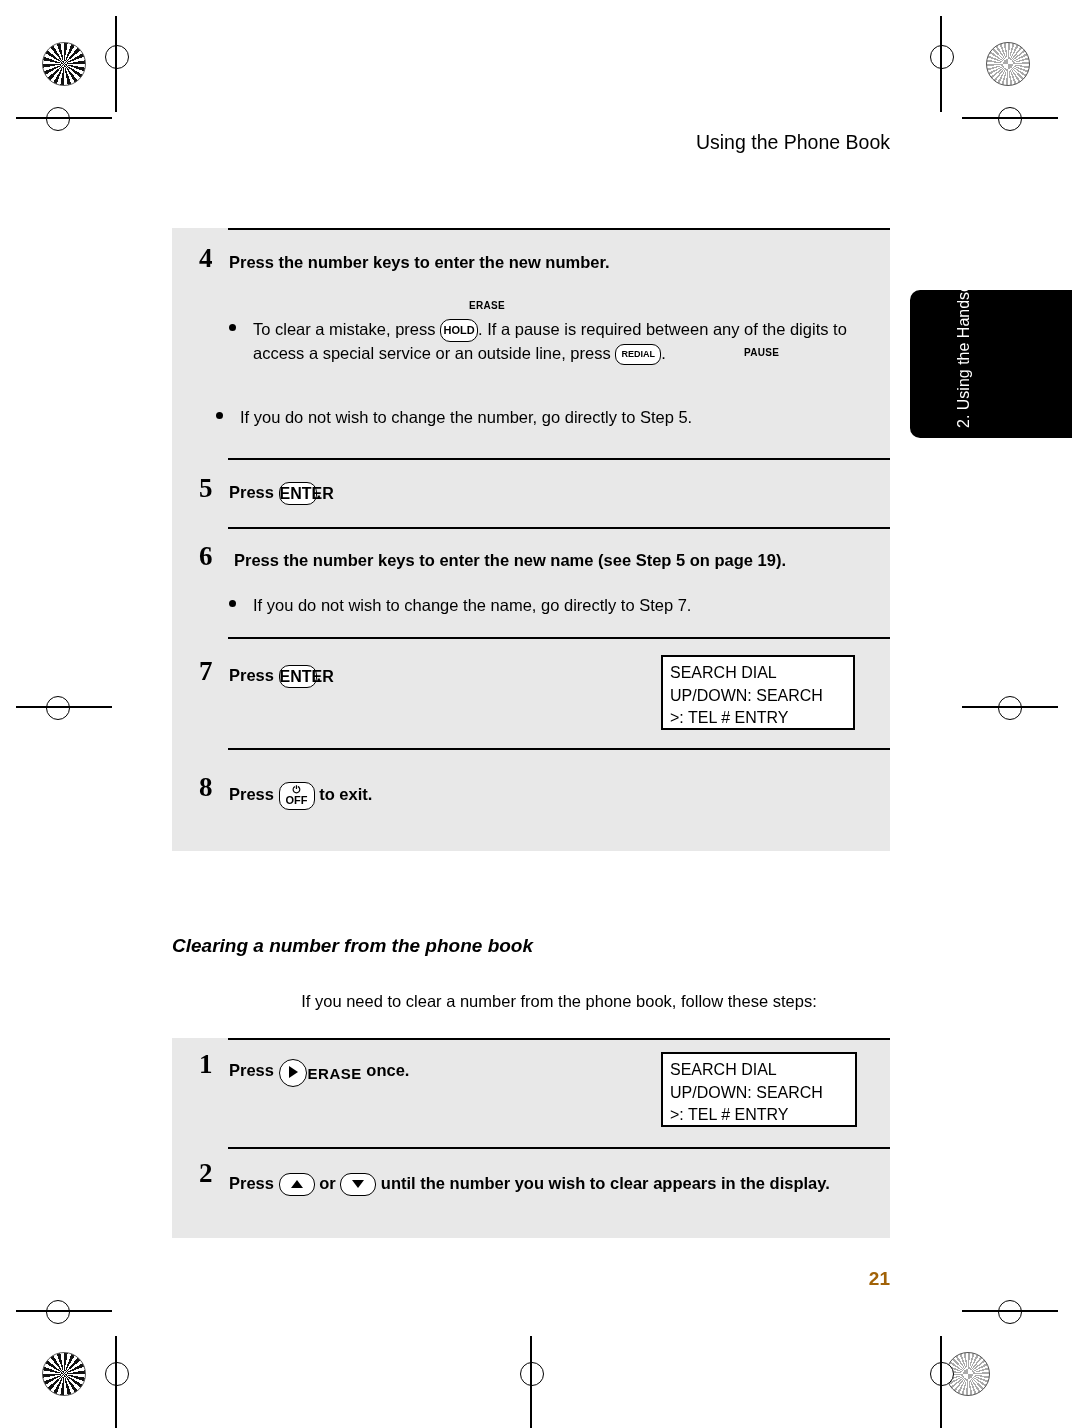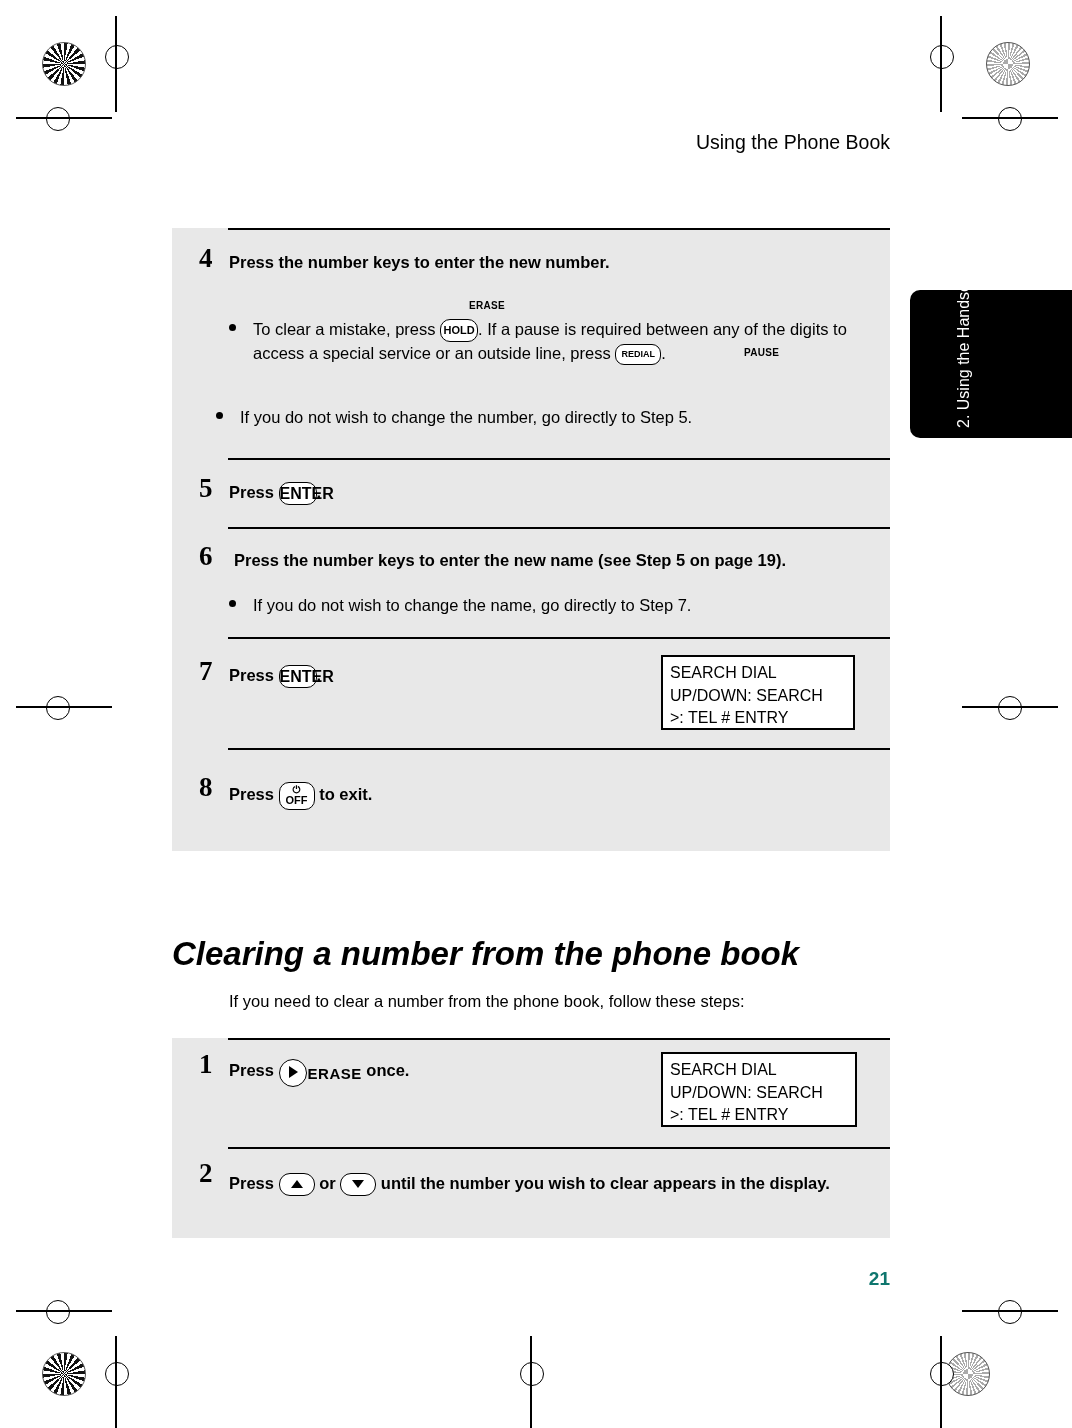--- a/index.html
+++ b/index.html
@@ -254,34 +254,34 @@
     font-size: 16px;
     line-height: 22.5px;
     padding: 5px 7px 6px 7px;
     color: #000;
     box-sizing: border-box;
   }
 
   
   .section-head {
     position: absolute;
-    font-size: 33px;
+    font-size: 19px;
     font-weight: bold;
     font-style: italic;
     color: #000;
     font-family: "Liberation Sans", sans-serif;
   }
 
   .pagenum {
     position: absolute;
     right: 182px;
     top: 1268px;
     font-size: 19px;
     font-weight: bold;
-    color: #0f766e;
+    color: #a16207;
   }
 </style>
 </head>
 <body>
 
 <div class="page">
 
   <div class="pinwheel" style="left:42px; top:42px; width:42px; height:42px;"></div>
   <div class="pinwheel light" style="left:986px; top:42px; width:42px; height:42px;"></div>
   <div class="pinwheel" style="left:42px; top:1352px; width:42px; height:42px;"></div>
@@ -379,21 +379,21 @@
   </div>
 
   <div class="stepnum" style="left:199px; top:772px;">8</div>
   <div class="bodytext bold" style="left:229px; top:782px; width:500px;">
     <span>Press</span>
     <span class="key key-off"><span class="pwr">⏻</span><span>OFF</span></span>
     <span>to exit.</span>
   </div>
 
   <div class="section-head" style="left:172px; top:935px;">Clearing a number from the phone book</div>
-  <div class="bodytext" style="left:229px; top:990px; width:660px;">If you need to clear a number from the phone book, follow these steps:</div>
+  <div class="bodytext" style="left:229px; top:990px; width:660px;text-align:center;">If you need to clear a number from the phone book, follow these steps:</div>
 
   <div class="panel" style="left:172px; top:1038px; width:718px; height:200px;"></div>
   <div class="rule" style="left:228px; top:1038px; width:662px;"></div>
   <div class="rule" style="left:228px; top:1147px; width:662px;"></div>
 
   <div class="stepnum" style="left:199px; top:1049px;">1</div>
   <div class="bodytext bold" style="left:229px; top:1059px; width:420px;">
     <span>Press</span>
     <span class="key-search"><span class="circ"></span><span class="lbl">ERASE</span></span>
     <span>once.</span>

